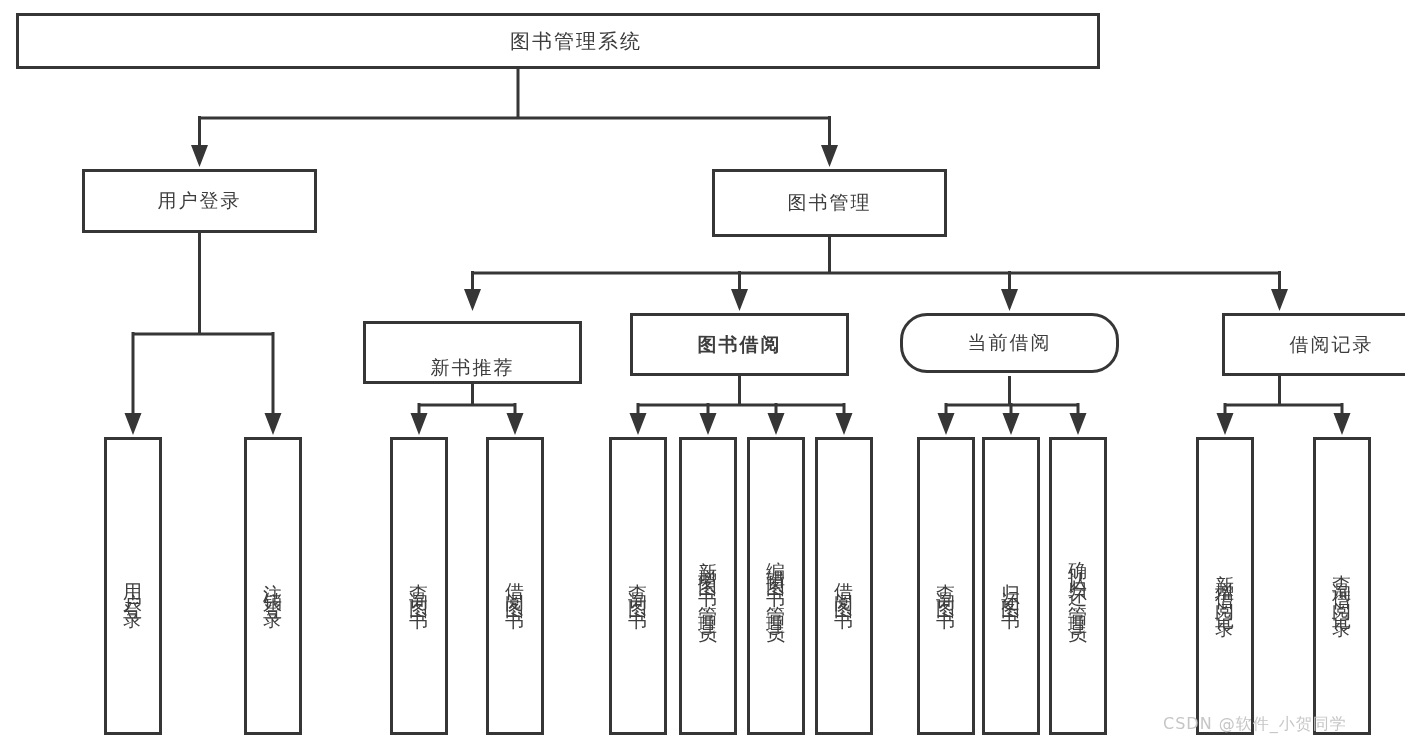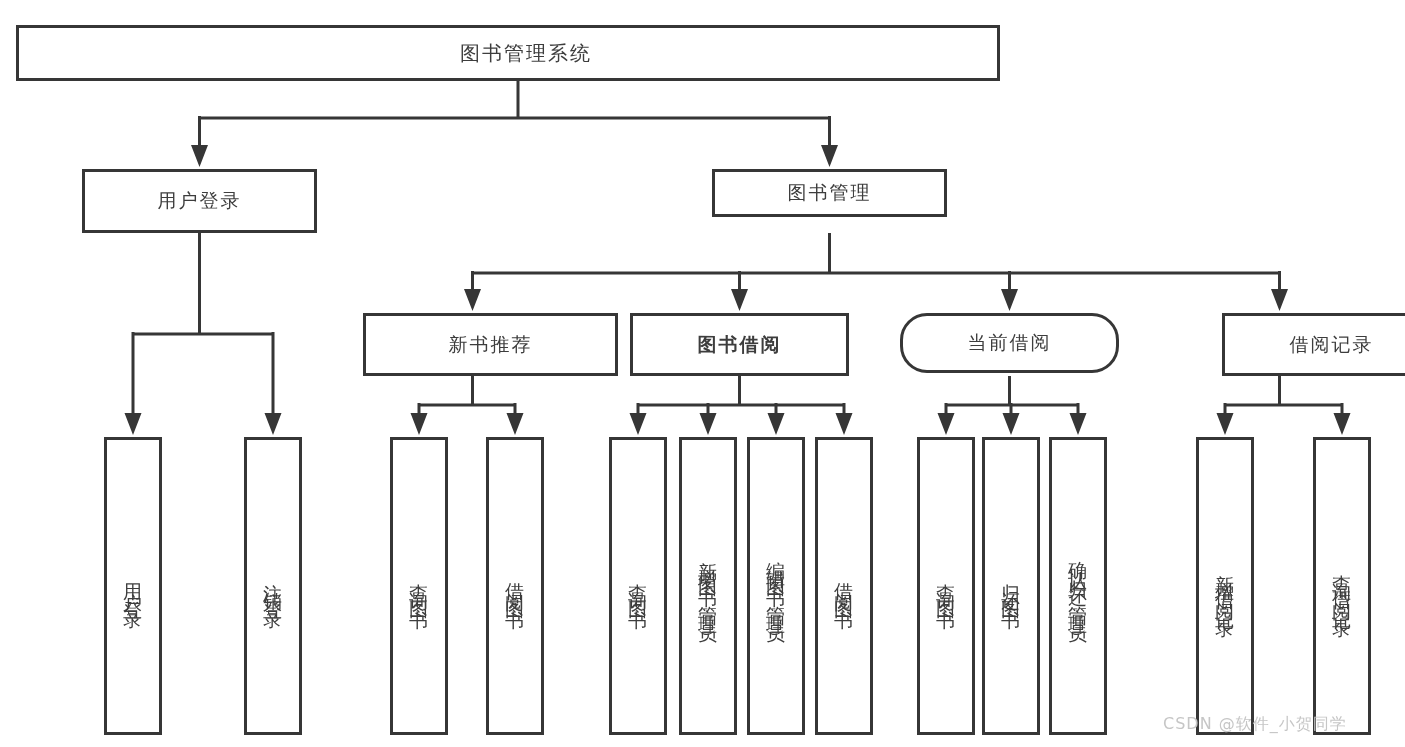--- a/index.html
+++ b/index.html
@@ -116,32 +116,32 @@
          M699.5 413 L716.5 413 L708 435 Z
          M767.5 413 L784.5 413 L776 435 Z
          M835.5 413 L852.5 413 L844 435 Z
          M937.5 413 L954.5 413 L946 435 Z
          M1002.5 413 L1019.5 413 L1011 435 Z
          M1069.5 413 L1086.5 413 L1078 435 Z
          M1216.5 413 L1233.5 413 L1225 435 Z
          M1333.5 413 L1350.5 413 L1342 435 Z"></path>
   </svg>
 
-  <div class="box root" style="left:16px; top:25px; width:984px; height:56px;padding-left:36px;">
+  <div class="box root" style="left:16px; top:13px; width:1084px; height:56px;padding-left:36px;">
     <span class="hlabel">图书管理系统</span>
   </div>
 
   <div class="box" style="left:82px; top:169px; width:235px; height:64px;">
     <span class="hlabel">用户登录</span>
   </div>
-  <div class="box" style="left:712px; top:169px; width:235px; height:48px;">
+  <div class="box" style="left:712px; top:169px; width:235px; height:68px;">
     <span class="hlabel">图书管理</span>
   </div>
 
-  <div class="box" style="left:363px; top:313px; width:255px; height:63px;">
+  <div class="box" style="left:363px; top:321px; width:219px; height:63px;align-items:flex-end;">
     <span class="hlabel">新书推荐</span>
   </div>
   <div class="box" style="left:630px; top:313px; width:219px; height:63px;font-weight:bold;">
     <span class="hlabel">图书借阅</span>
   </div>
   <div class="box" style="left:900px; top:313px; width:219px; height:60px;border-radius:27px;">
     <span class="hlabel">当前借阅</span>
   </div>
   <div class="box" style="left:1222px; top:313px; width:219px; height:63px;">
     <span class="hlabel">借阅记录</span>

